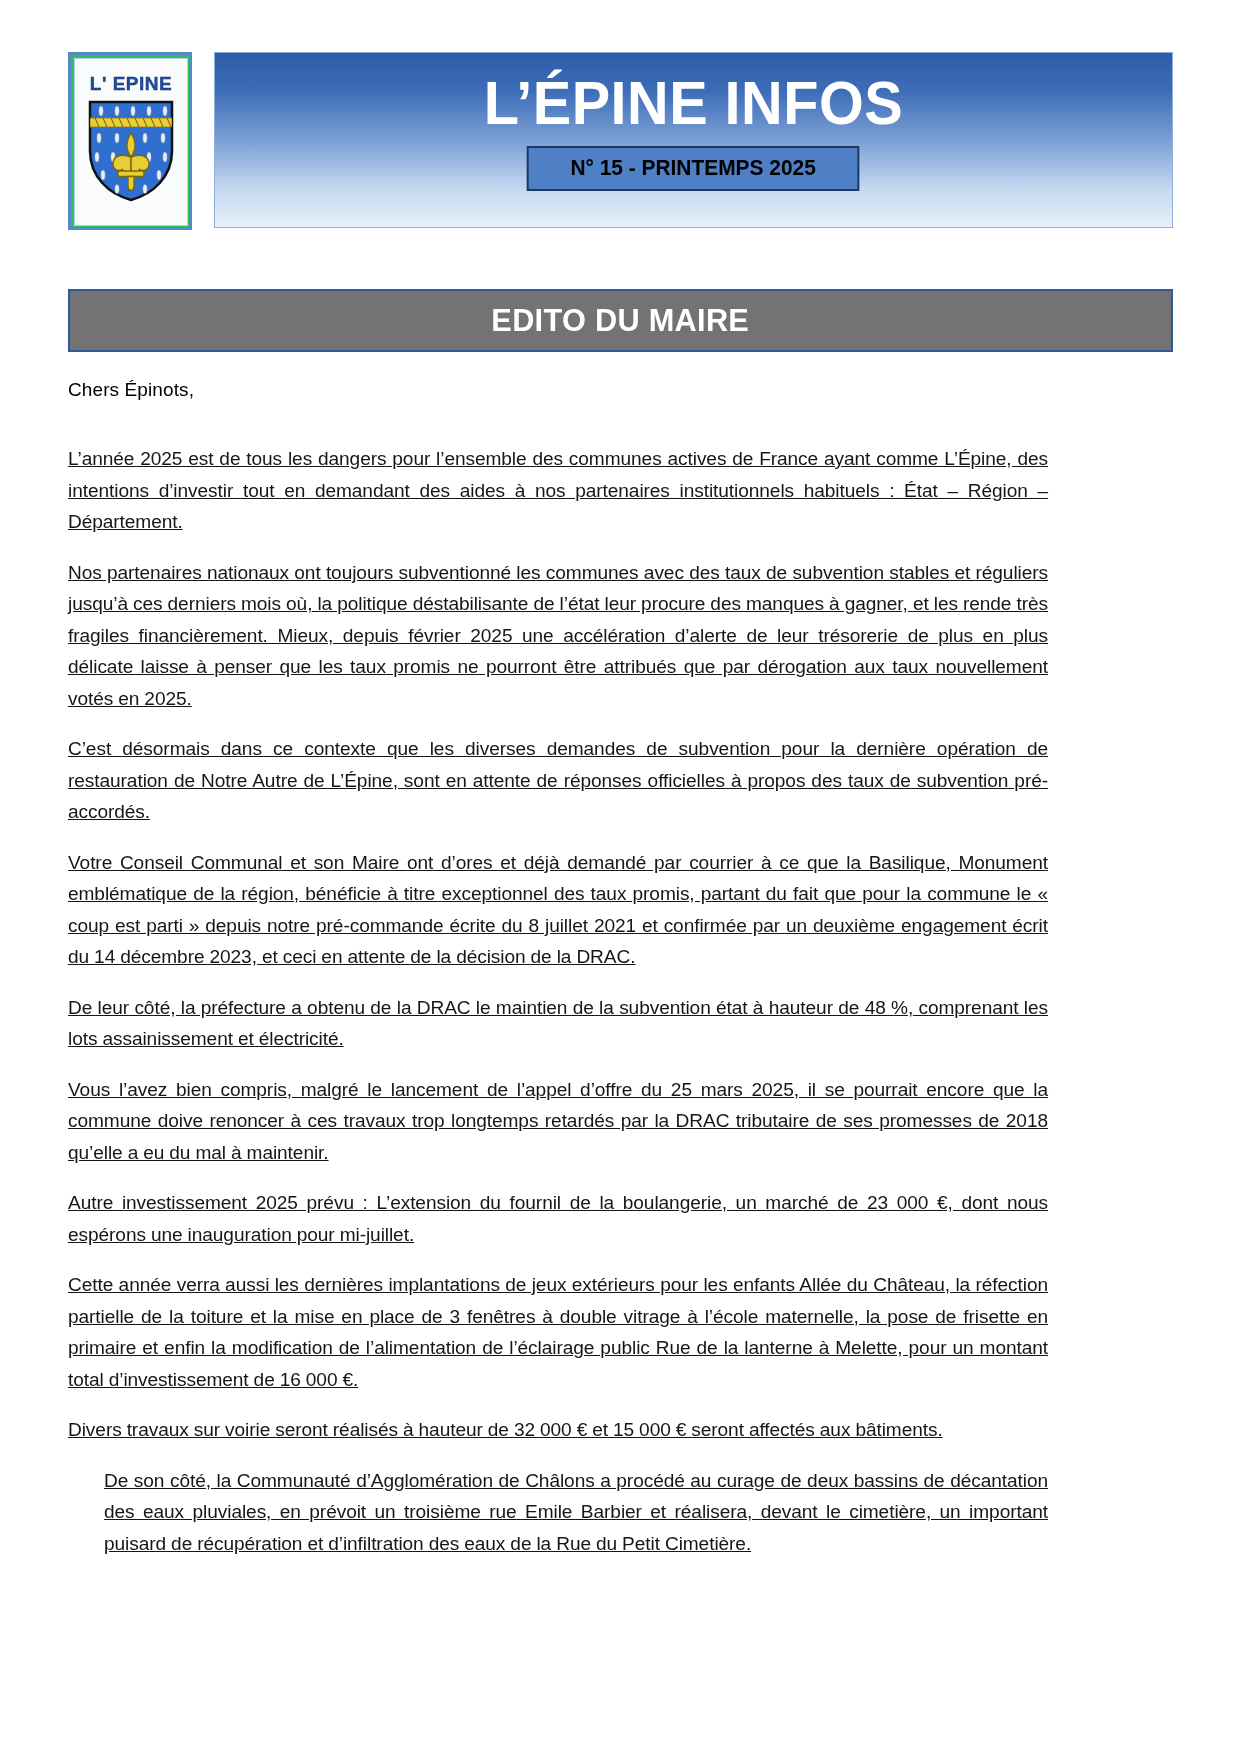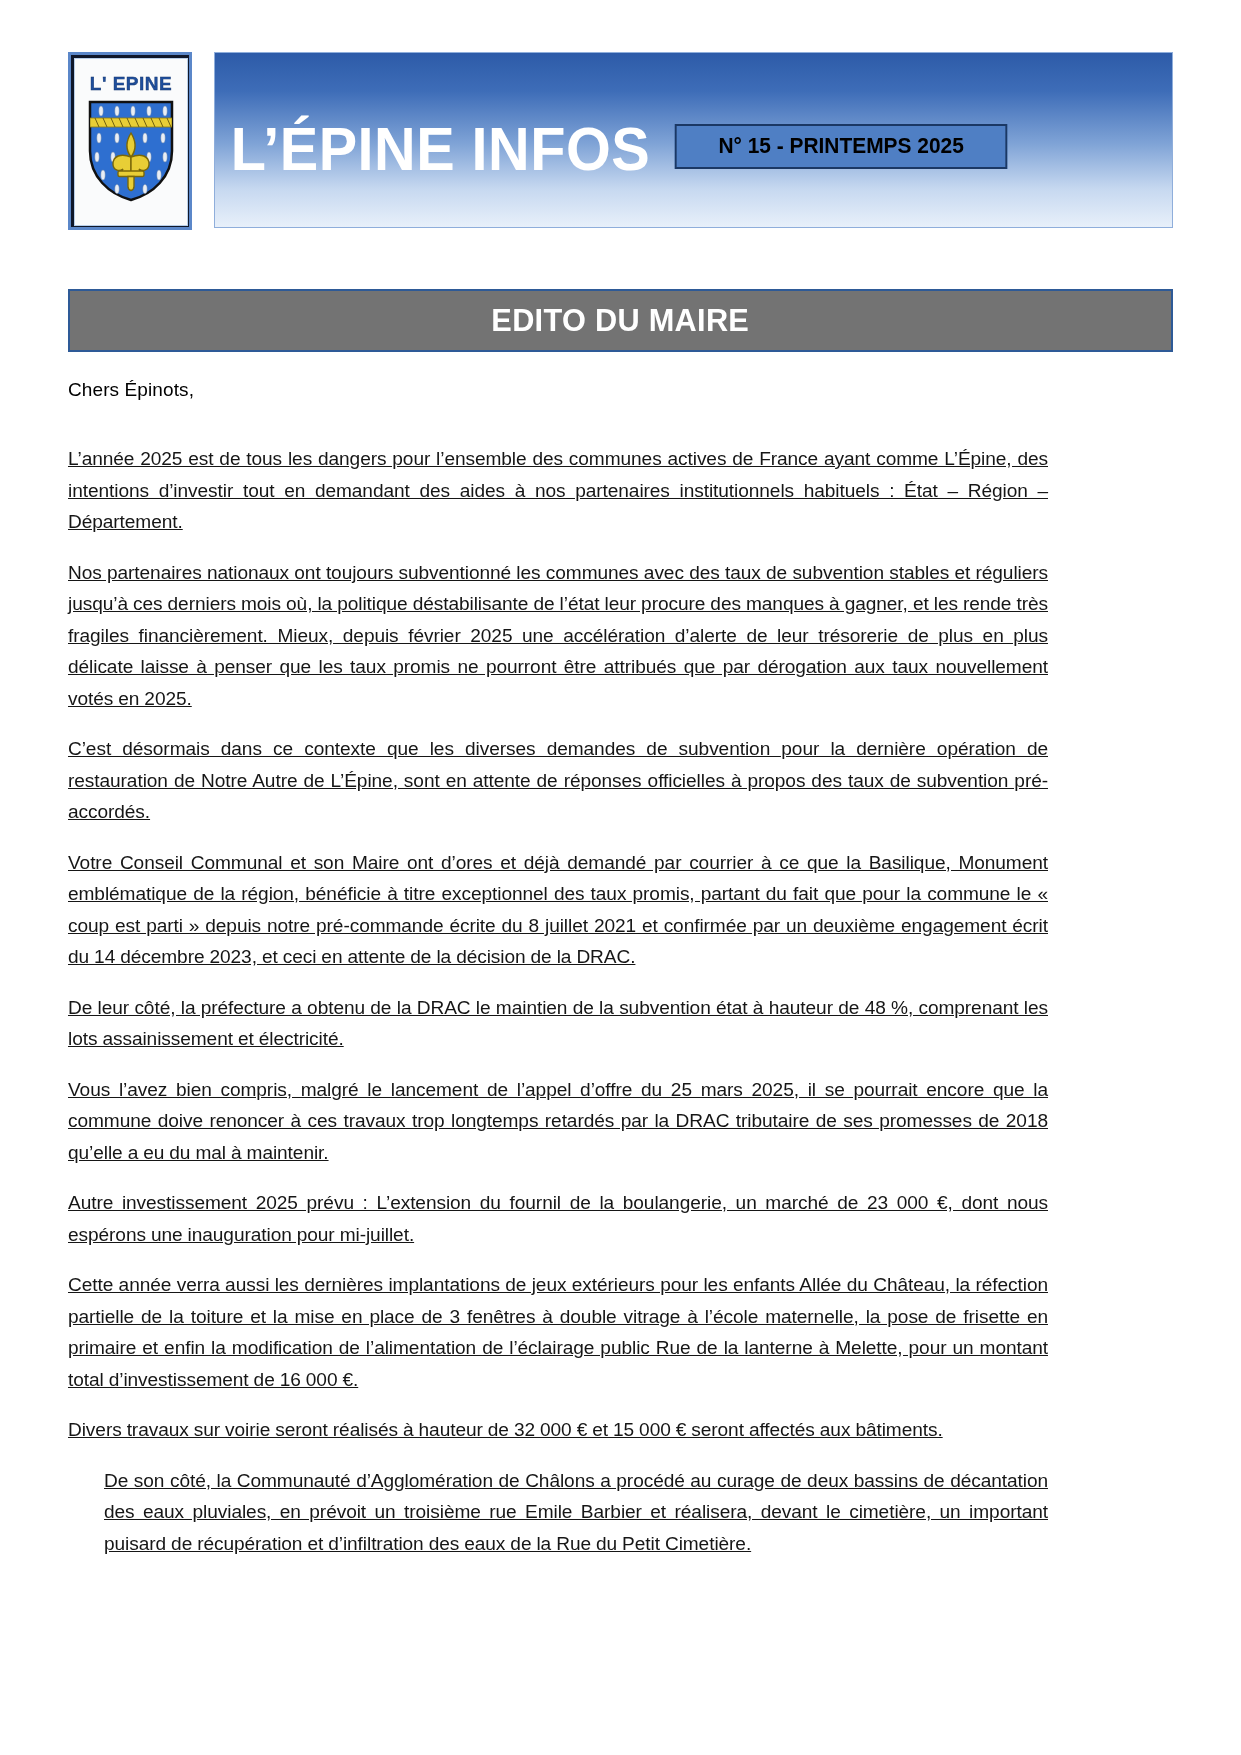--- a/index.html
+++ b/index.html
@@ -33,21 +33,21 @@
     height: 178px;
     display: flex;
     align-items: flex-start;
   }
 
   .crest-frame {
     width: 124px;
     height: 178px;
     box-sizing: border-box;
     border: 3px solid #5B87C9;
-    background: #0f172a;
+    background: #22c55e;
     padding: 3px;
     flex: 0 0 auto;
   }
   .crest-inner {
     width: 100%;
     height: 100%;
     border: 1px solid #b9cfe9;
     background: #fafbfc;
     position: relative;
     overflow: hidden;
@@ -76,21 +76,21 @@
 
   .headline-box {
     flex: 1 1 auto;
     margin-left: 22px;
     height: 176px;
     box-sizing: border-box;
     border: 1px solid #8FAEDB;
     background: linear-gradient(to bottom, #2D5BA8 0%, #3E6DB8 22%, #7FA3D6 52%, #C6D8F0 78%, #E8F0FA 100%);
     position: relative;
     display: flex;
-    flex-direction: row;
+    flex-direction: column;
     align-items: center;
   }
   .headline-title {
     margin-top: 18px;
     font-family: "Liberation Sans Narrow", "Liberation Sans", sans-serif;
     font-weight: 700;
     font-size: 62px;
     line-height: 1.02;
     color: #ffffff;
     letter-spacing: 0.5px;

